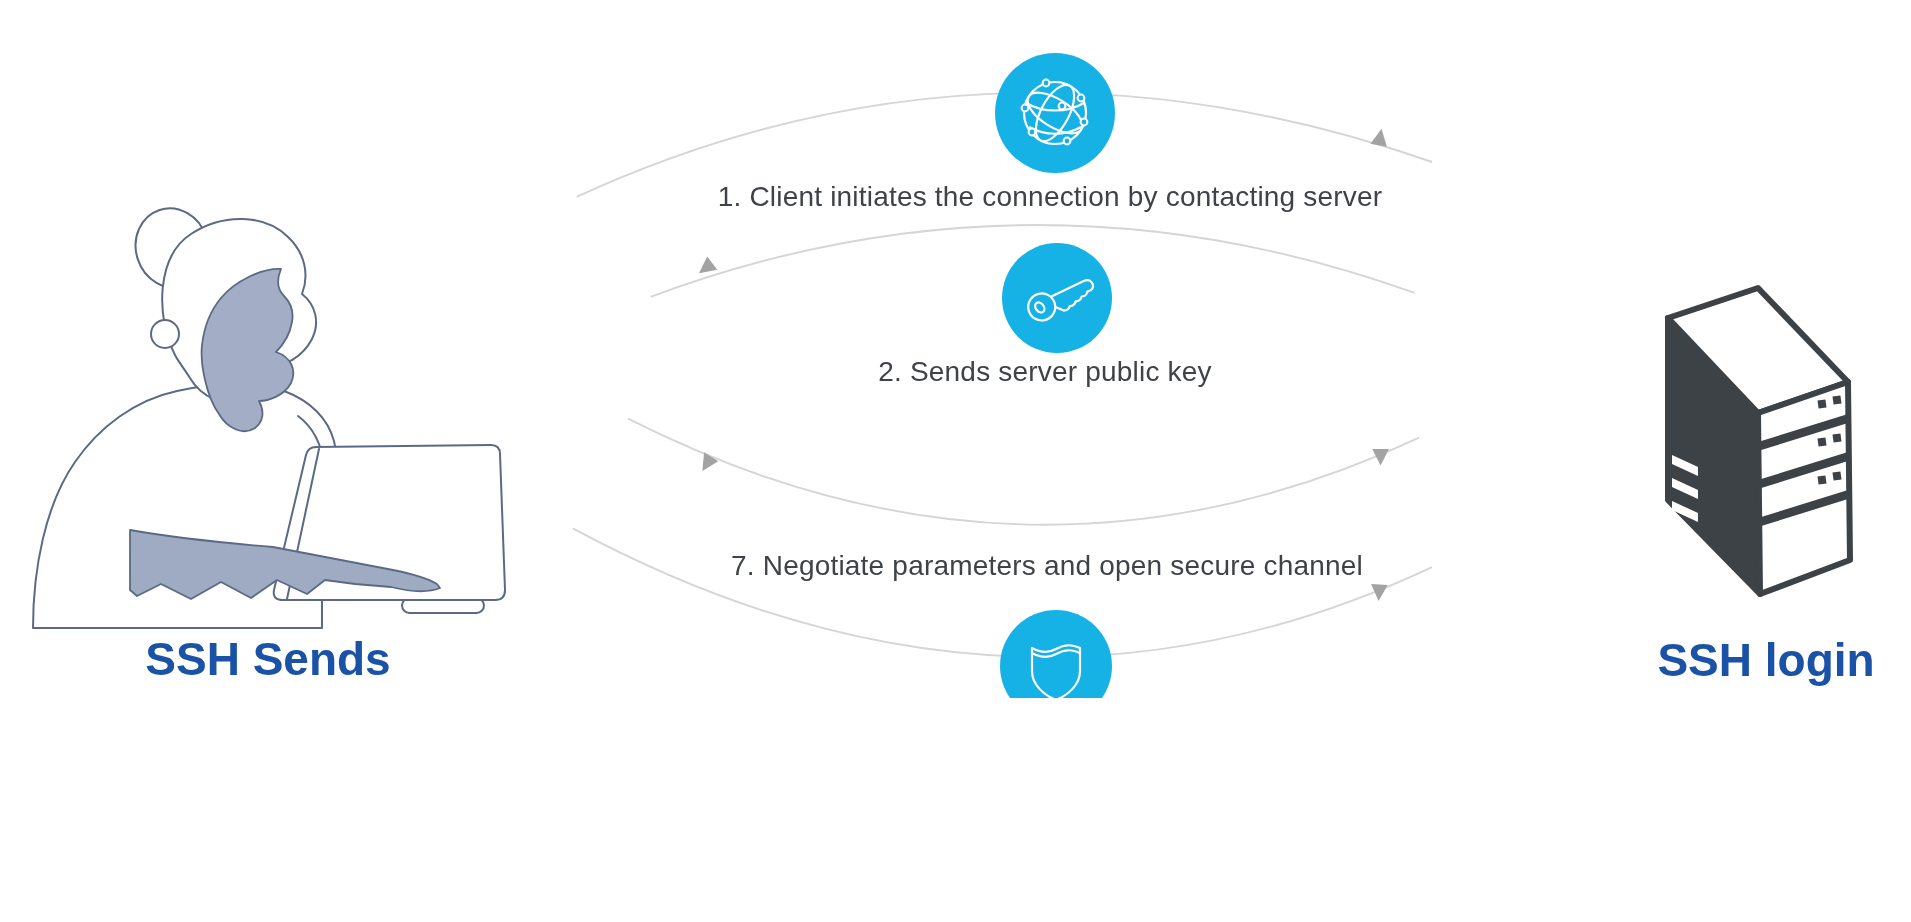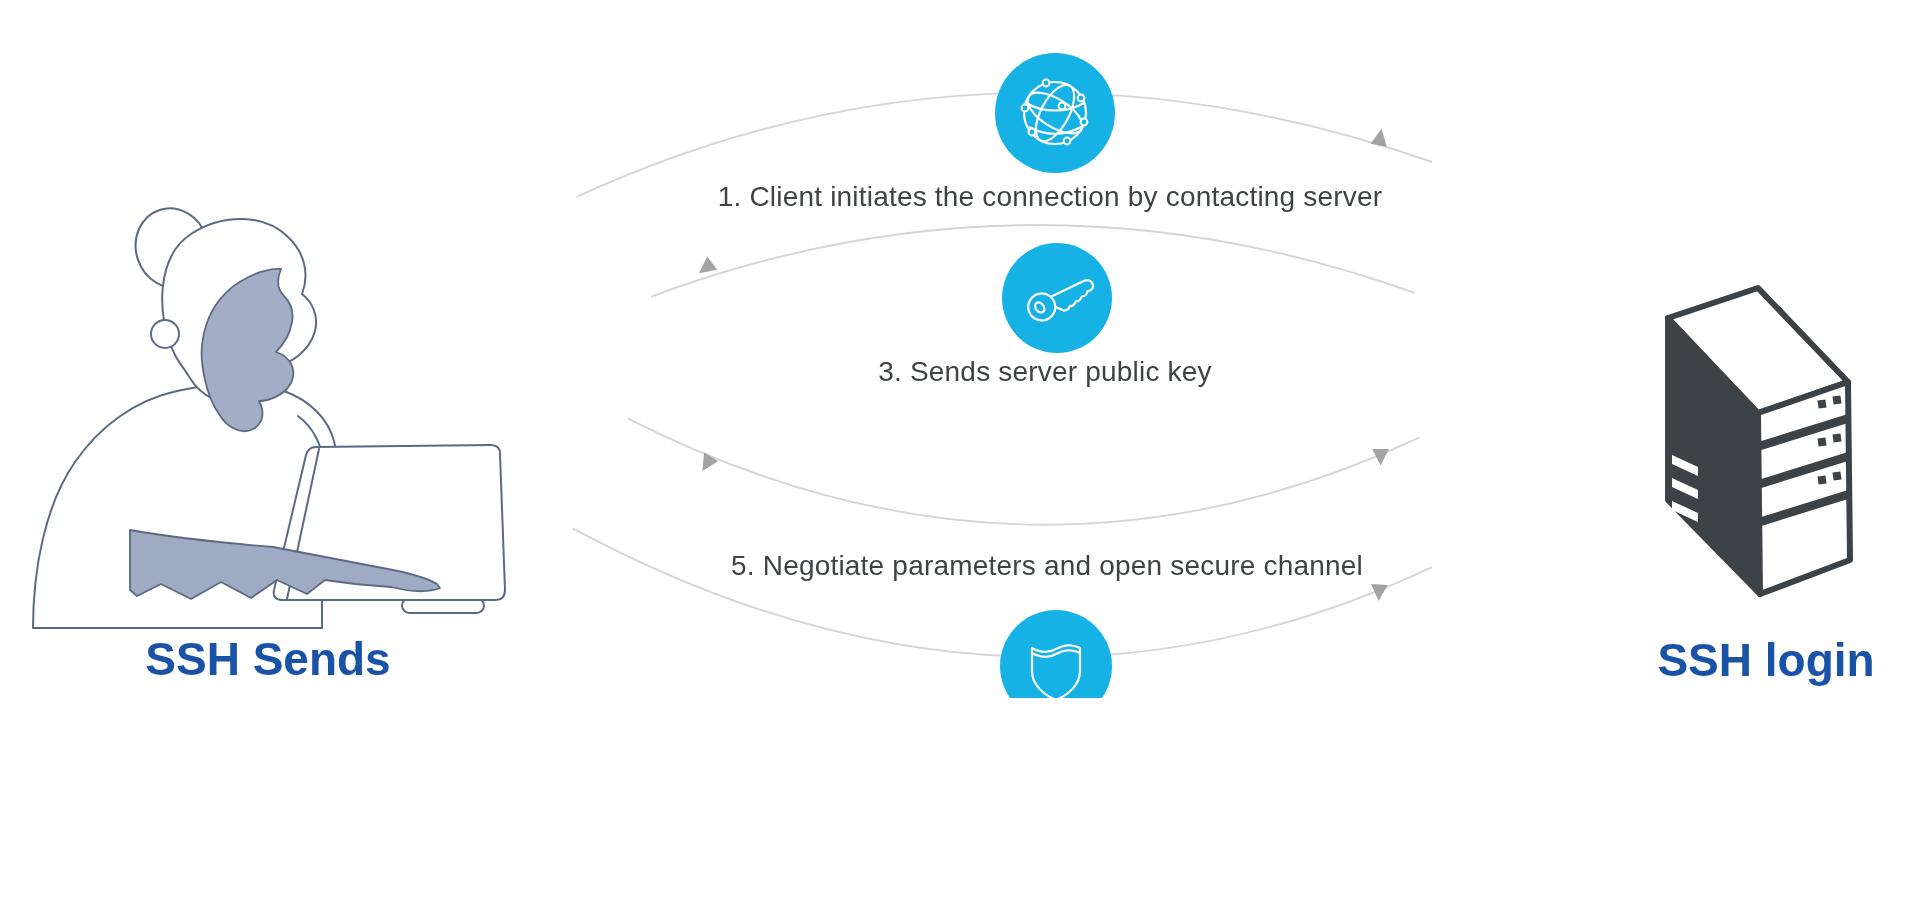--- a/index.html
+++ b/index.html
@@ -143,19 +143,19 @@
         <path d="M -16,17 L 6,14"></path>
         <circle cx="20" cy="-6" r="8.5"></circle>
         <path d="M 10,4 C 4,10 3,20 8,28 C 10,32 14,34 19,34 L 30,34 C 32,26 32,16 29,9 C 26,3 18,0 10,4 Z"></path>
         <path d="M 12,12 C 6,16 0,18 -6,19"></path>
         <path d="M -24,14 L 0,18 L -3,25 L -27,20 Z"></path>
       </g>
     </svg>
   </div>
 
   <div class="step-text" style="left:1050px;top:197px;">1. Client initiates the connection by contacting server</div>
-  <div class="step-text" style="left:1045px;top:372px;">3. Sends server public key</div>
-  <div class="step-text" style="left:1047px;top:566px;">5. Negotiate parameters and open secure channel</div>
+  <div class="step-text" style="left:1045px;top:372px;">2. Sends server public key</div>
+  <div class="step-text" style="left:1047px;top:566px;">7. Negotiate parameters and open secure channel</div>
 
   <div class="side-label" style="left:268px;top:659px;">SSH Sends</div>
   <div class="side-label" style="left:1766px;top:660px;">SSH login</div>
 
 </div>
 
 </body></html>

